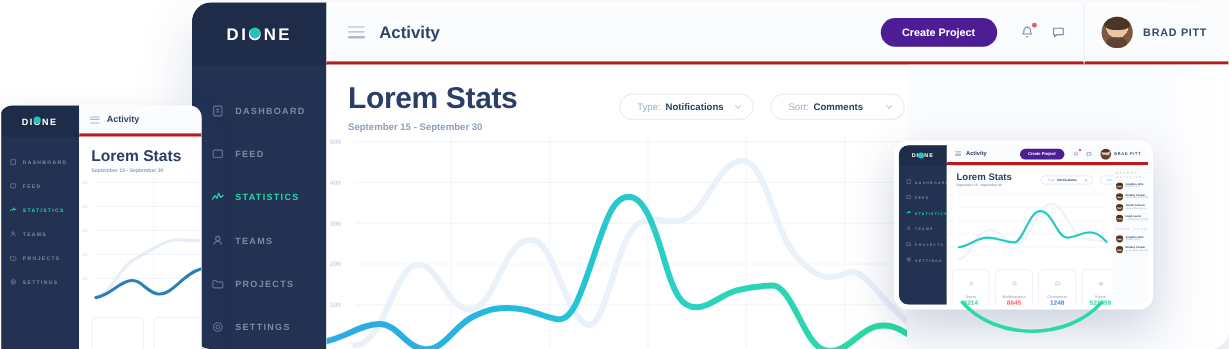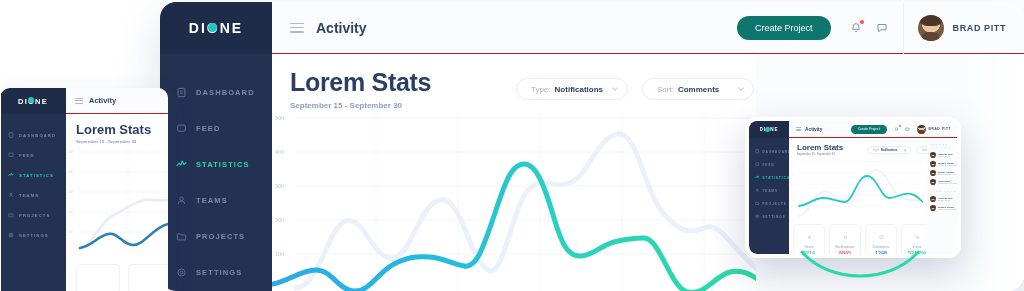--- a/index.html
+++ b/index.html
@@ -32,30 +32,30 @@
     display: flex; align-items: center;
     color: #7d89a6; letter-spacing: 1.1px; font-weight: 700;
     cursor: pointer; white-space: nowrap;
   }
   .nav-item.active { color: #26d6a6; }
   .nav-icon { display: inline-flex; align-items: center; justify-content: center; opacity: .75; }
   .nav-item.active .nav-icon { opacity: 1; }
 
   .topbar {
     position: absolute; left: 0; right: 0; top: 0;
-    background: #fbfcfe; border-bottom: 1px solid #b91c1c;
+    background: #fbfcfe; border-bottom: 3px solid #b91c1c;
     display: flex; align-items: center;
   }
   .burger { display: flex; flex-direction: column; justify-content: space-between; }
   .burger i { display: block; background: #aeb8cc; border-radius: 2px; }
   .page-title-top { color: #2f4268; font-weight: 700; }
 
   .btn-create {
-    background: #0f766e; color: #fff; border: none; border-radius: 999px;
-    font-weight: 400; cursor: pointer; white-space: nowrap;
+    background: #4c1d95; color: #fff; border: none; border-radius: 999px;
+    font-weight: 700; cursor: pointer; white-space: nowrap;
     display: flex; align-items: center; justify-content: center;
   }
   .icon-btn { position: relative; display: inline-flex; align-items: center; justify-content: center; cursor: pointer; }
   .badge-dot { position: absolute; background: #ff4f58; border-radius: 50%; }
   .avatar {
     border-radius: 50%; overflow: hidden; position: relative;
     background: radial-gradient(circle at 50% 32%, #e8c6a4 0 42%, #7b5a40 43% 100%);
     flex: none;
   }
   .avatar::after {

